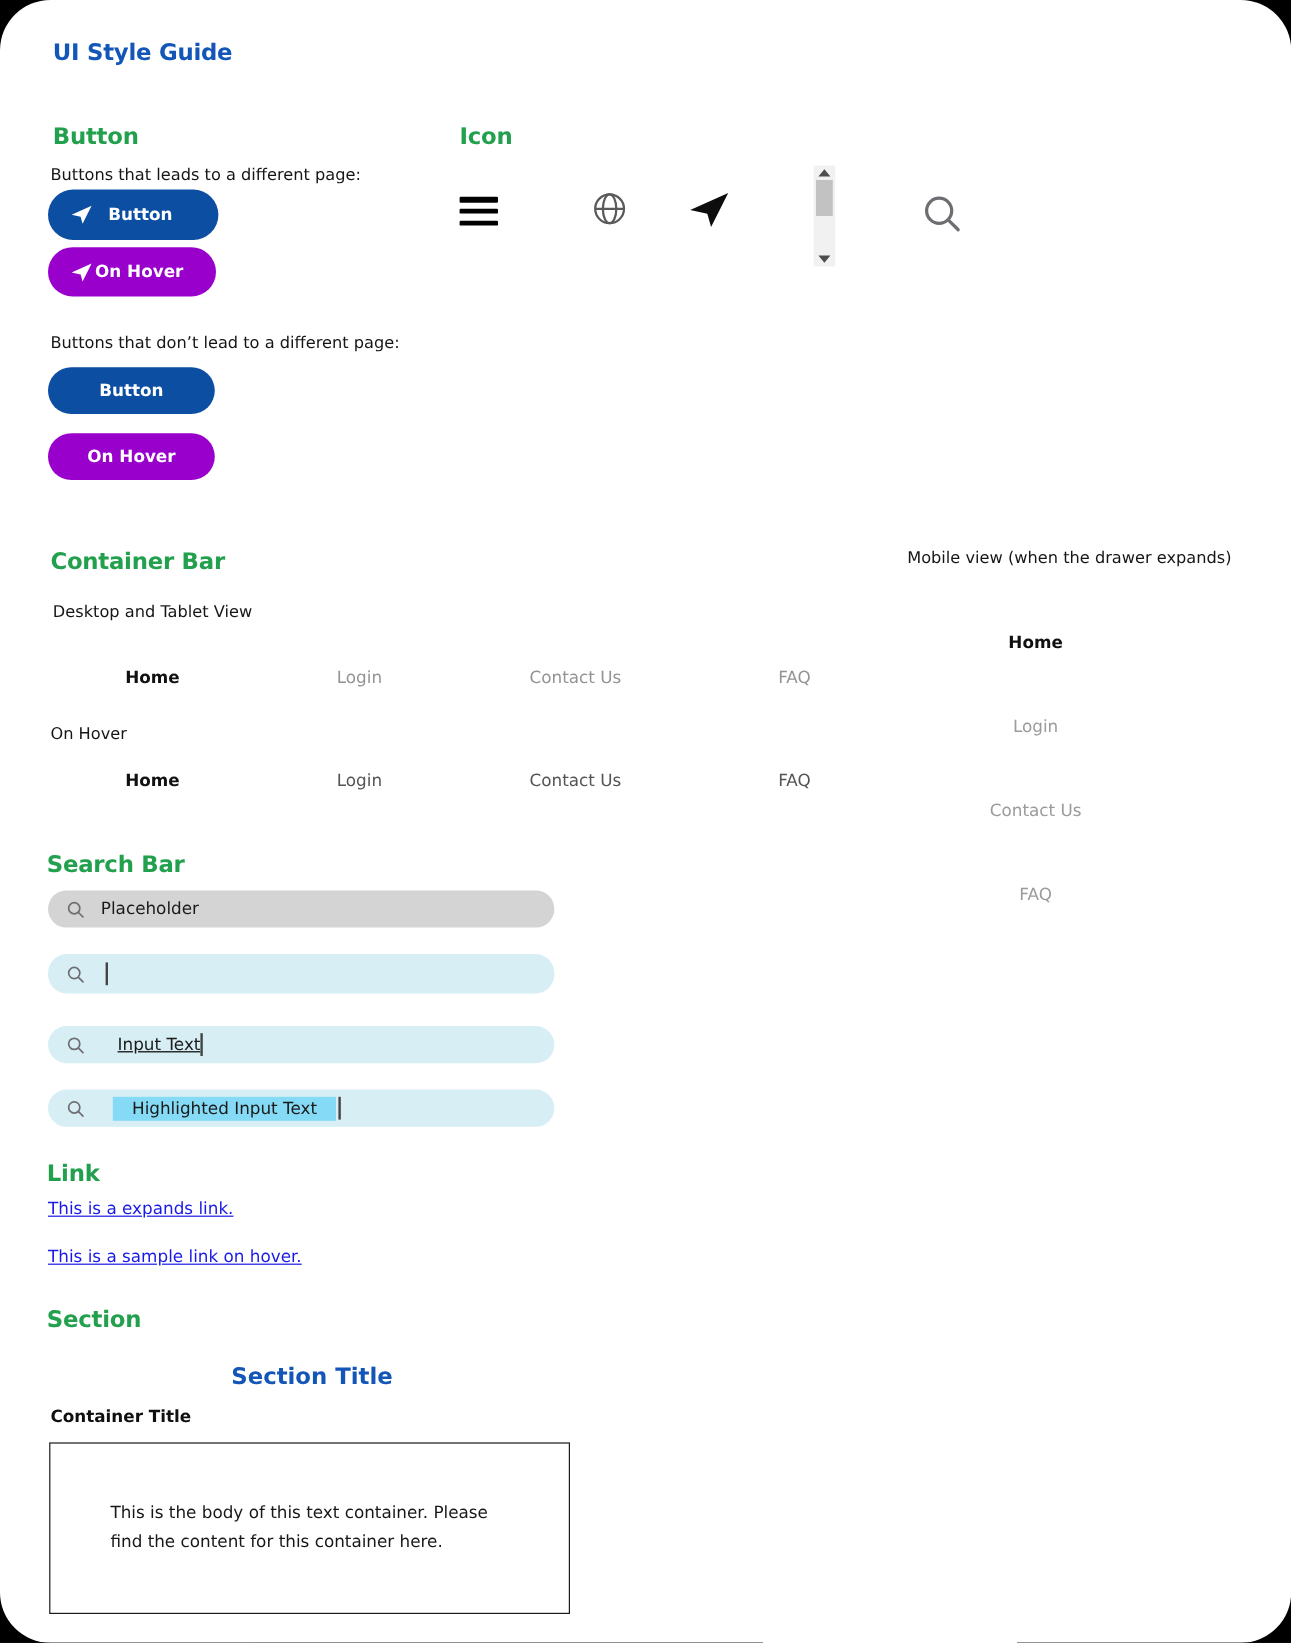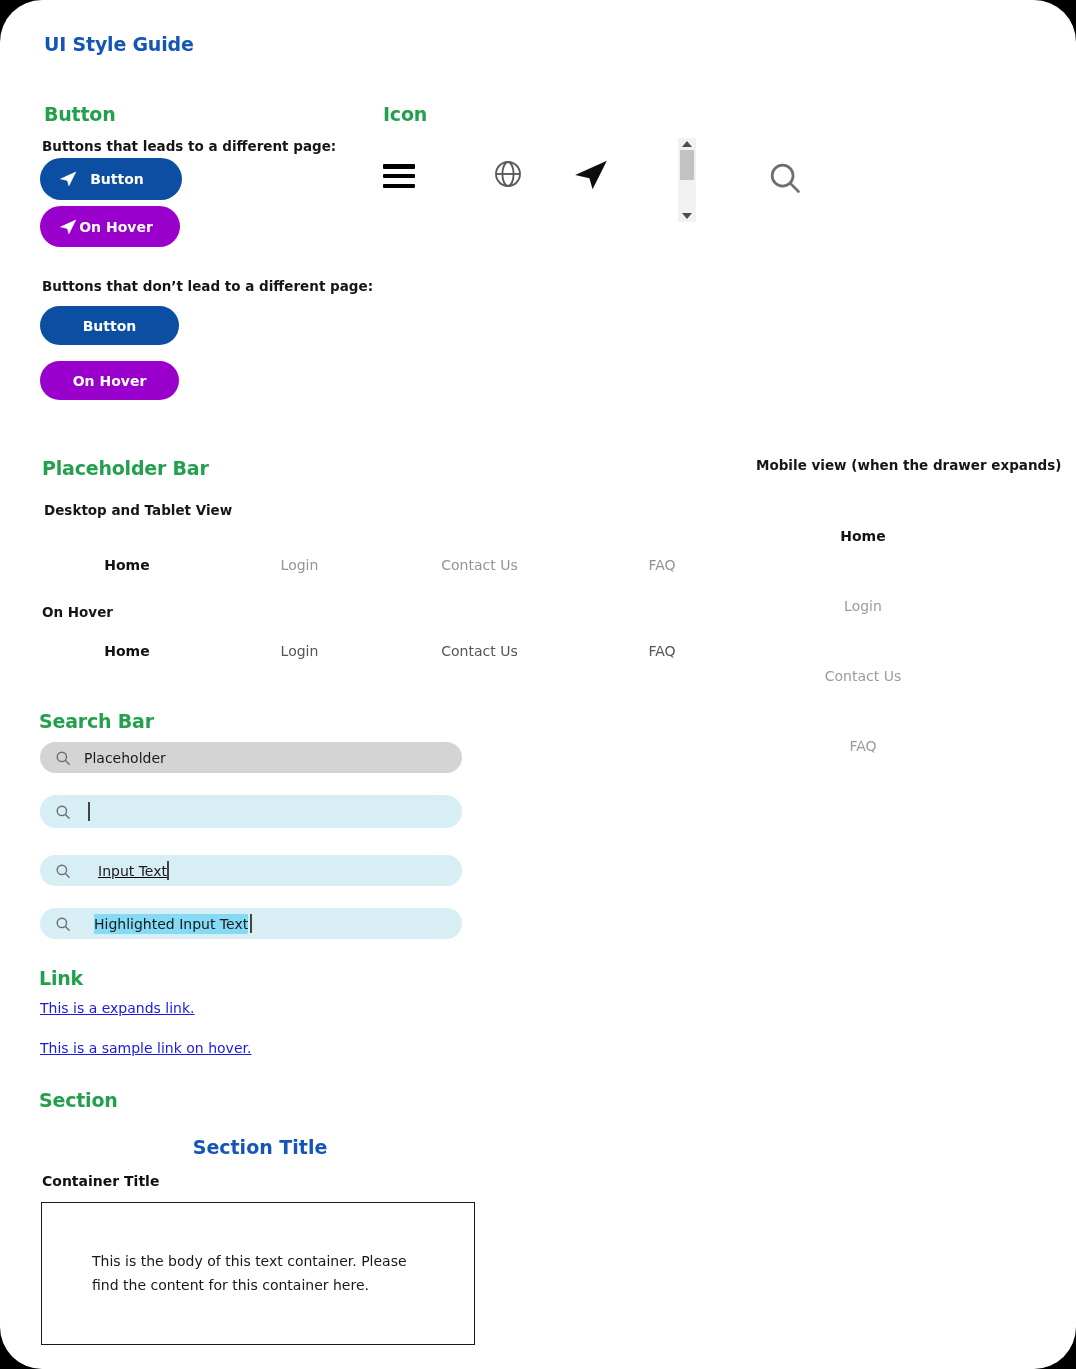--- a/index.html
+++ b/index.html
@@ -38,21 +38,20 @@
     font-size: 19px;
     font-weight: bold;
     color: #22a04d;
     letter-spacing: -0.2px;
   }
   .plain {
     position: absolute;
     font-size: 13.5px;
     color: #161616;
     white-space: nowrap;
-    font-weight: bold;
   }
 
   
   .btn {
     position: absolute;
     display: flex;
     align-items: center;
     border: none;
     border-radius: 22px;
     color: #ffffff;
@@ -180,21 +179,21 @@
   #search-highlight { top: 908px; }
 
   .searchbar .mag { flex: 0 0 auto; margin-right: 12px; display: flex; }
   .searchbar .sb-text {
     font-size: 14px;
     color: #1a1a1a;
     white-space: nowrap;
   }
   .searchbar .sb-text.selected {
     background: #85dbf5;
-    padding: 2px 0;
+    padding: 2px 16px;
   }
   .caret {
     display: inline-block;
     width: 1.5px;
     height: 19px;
     background: #444;
     vertical-align: middle;
     margin-left: 2px;
   }
   #search-typed .caret { margin-left: 0px; }
@@ -315,21 +314,21 @@
     <span class="arrow down"></span>
   </div>
 
   <div class="icon-box" id="icon-search-big">
     <svg viewBox="0 0 24 24" width="38" height="38" fill="none" stroke="#6e6e72" stroke-width="1.7" stroke-linecap="round">
       <circle cx="10.5" cy="10.5" r="6.6"></circle>
       <line x1="15.4" y1="15.4" x2="20.5" y2="20.5"></line>
     </svg>
   </div>
 
-  <div class="sec-head" style="left:42px; top:457px;">Placeholder Bar</div>
+  <div class="sec-head" style="left:42px; top:457px;">Container Bar</div>
   <div class="plain" style="left:44px; top:502px;">Desktop and Tablet View</div>
 
   <div class="navbar" id="navbar-default">
     <span class="nav-item active">Home</span>
     <span class="nav-item idle">Login</span>
     <span class="nav-item idle">Contact Us</span>
     <span class="nav-item idle">FAQ</span>
   </div>
 
   <div class="plain" style="left:42px; top:604px;">On Hover</div>

